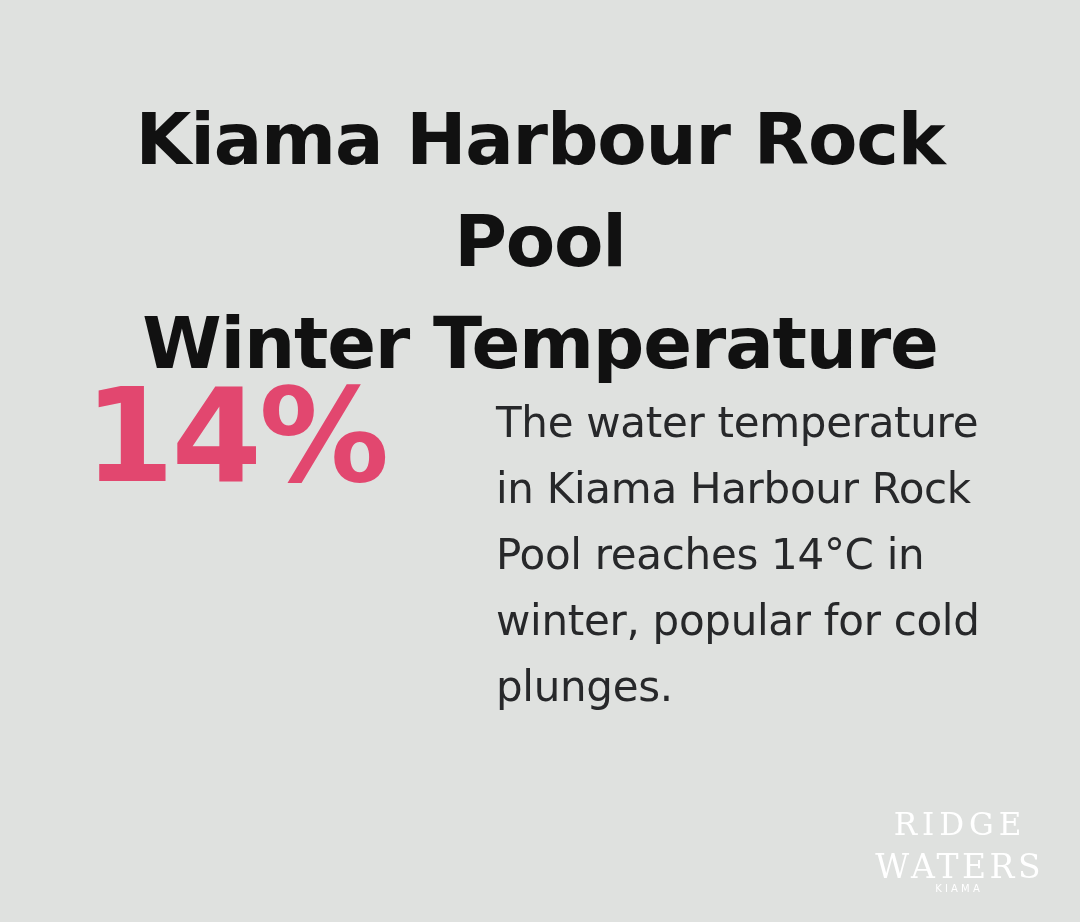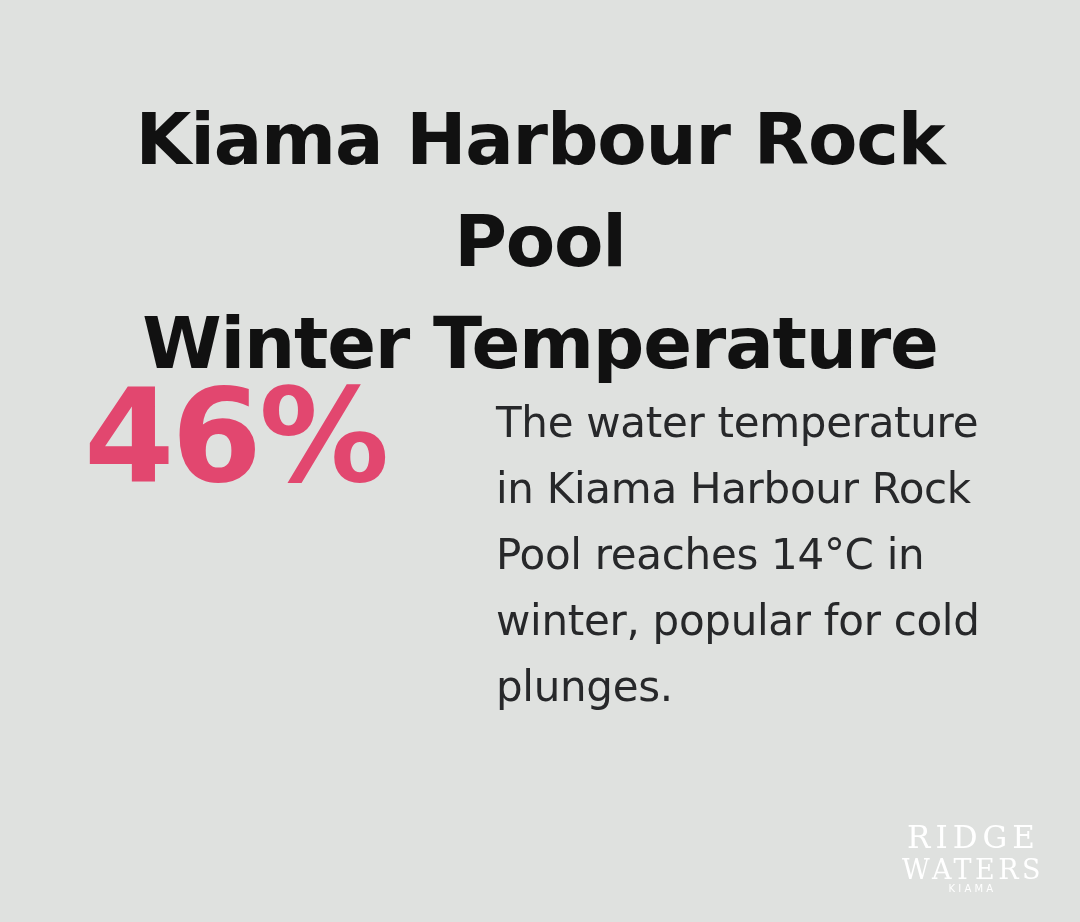--- a/index.html
+++ b/index.html
@@ -99,24 +99,24 @@
     line-height: 1;
   }
 
   .brand-top {
     font-size: 31px;
     letter-spacing: 5px;
     padding-left: 5px;
   }
 
   .brand-bottom {
-    font-size: 27px;
+    font-size: 33px;
     letter-spacing: 3.5px;
     padding-left: 4px;
-    margin-top: 3px;
+    margin-top: 10px;
     text-align: center;
   }
 
   .brand-sub {
     display: block;
     font-family: "DejaVu Sans", sans-serif;
     font-size: 10px;
     font-weight: 400;
     letter-spacing: 3.2px;
     color: #ffffff;
@@ -127,21 +127,21 @@
 <body>
 
 <div class="infographic">
 
   <h1 class="headline">
     <span class="headline-line">Kiama Harbour Rock Pool</span>
     <span class="headline-line">Winter Temperature</span>
   </h1>
 
   <div class="stat-row">
-    <div class="stat-figure">46%</div>
+    <div class="stat-figure">14%</div>
     <p class="stat-description">The water temperature in Kiama Harbour Rock Pool reaches 14°C in winter, popular for cold plunges.</p>
   </div>
 
   <div class="brand-mark">
     <span class="brand-top">RIDGE</span>
     <span class="brand-bottom">WATERS</span>
     <span class="brand-sub">KIAMA</span>
   </div>
 
 </div>

